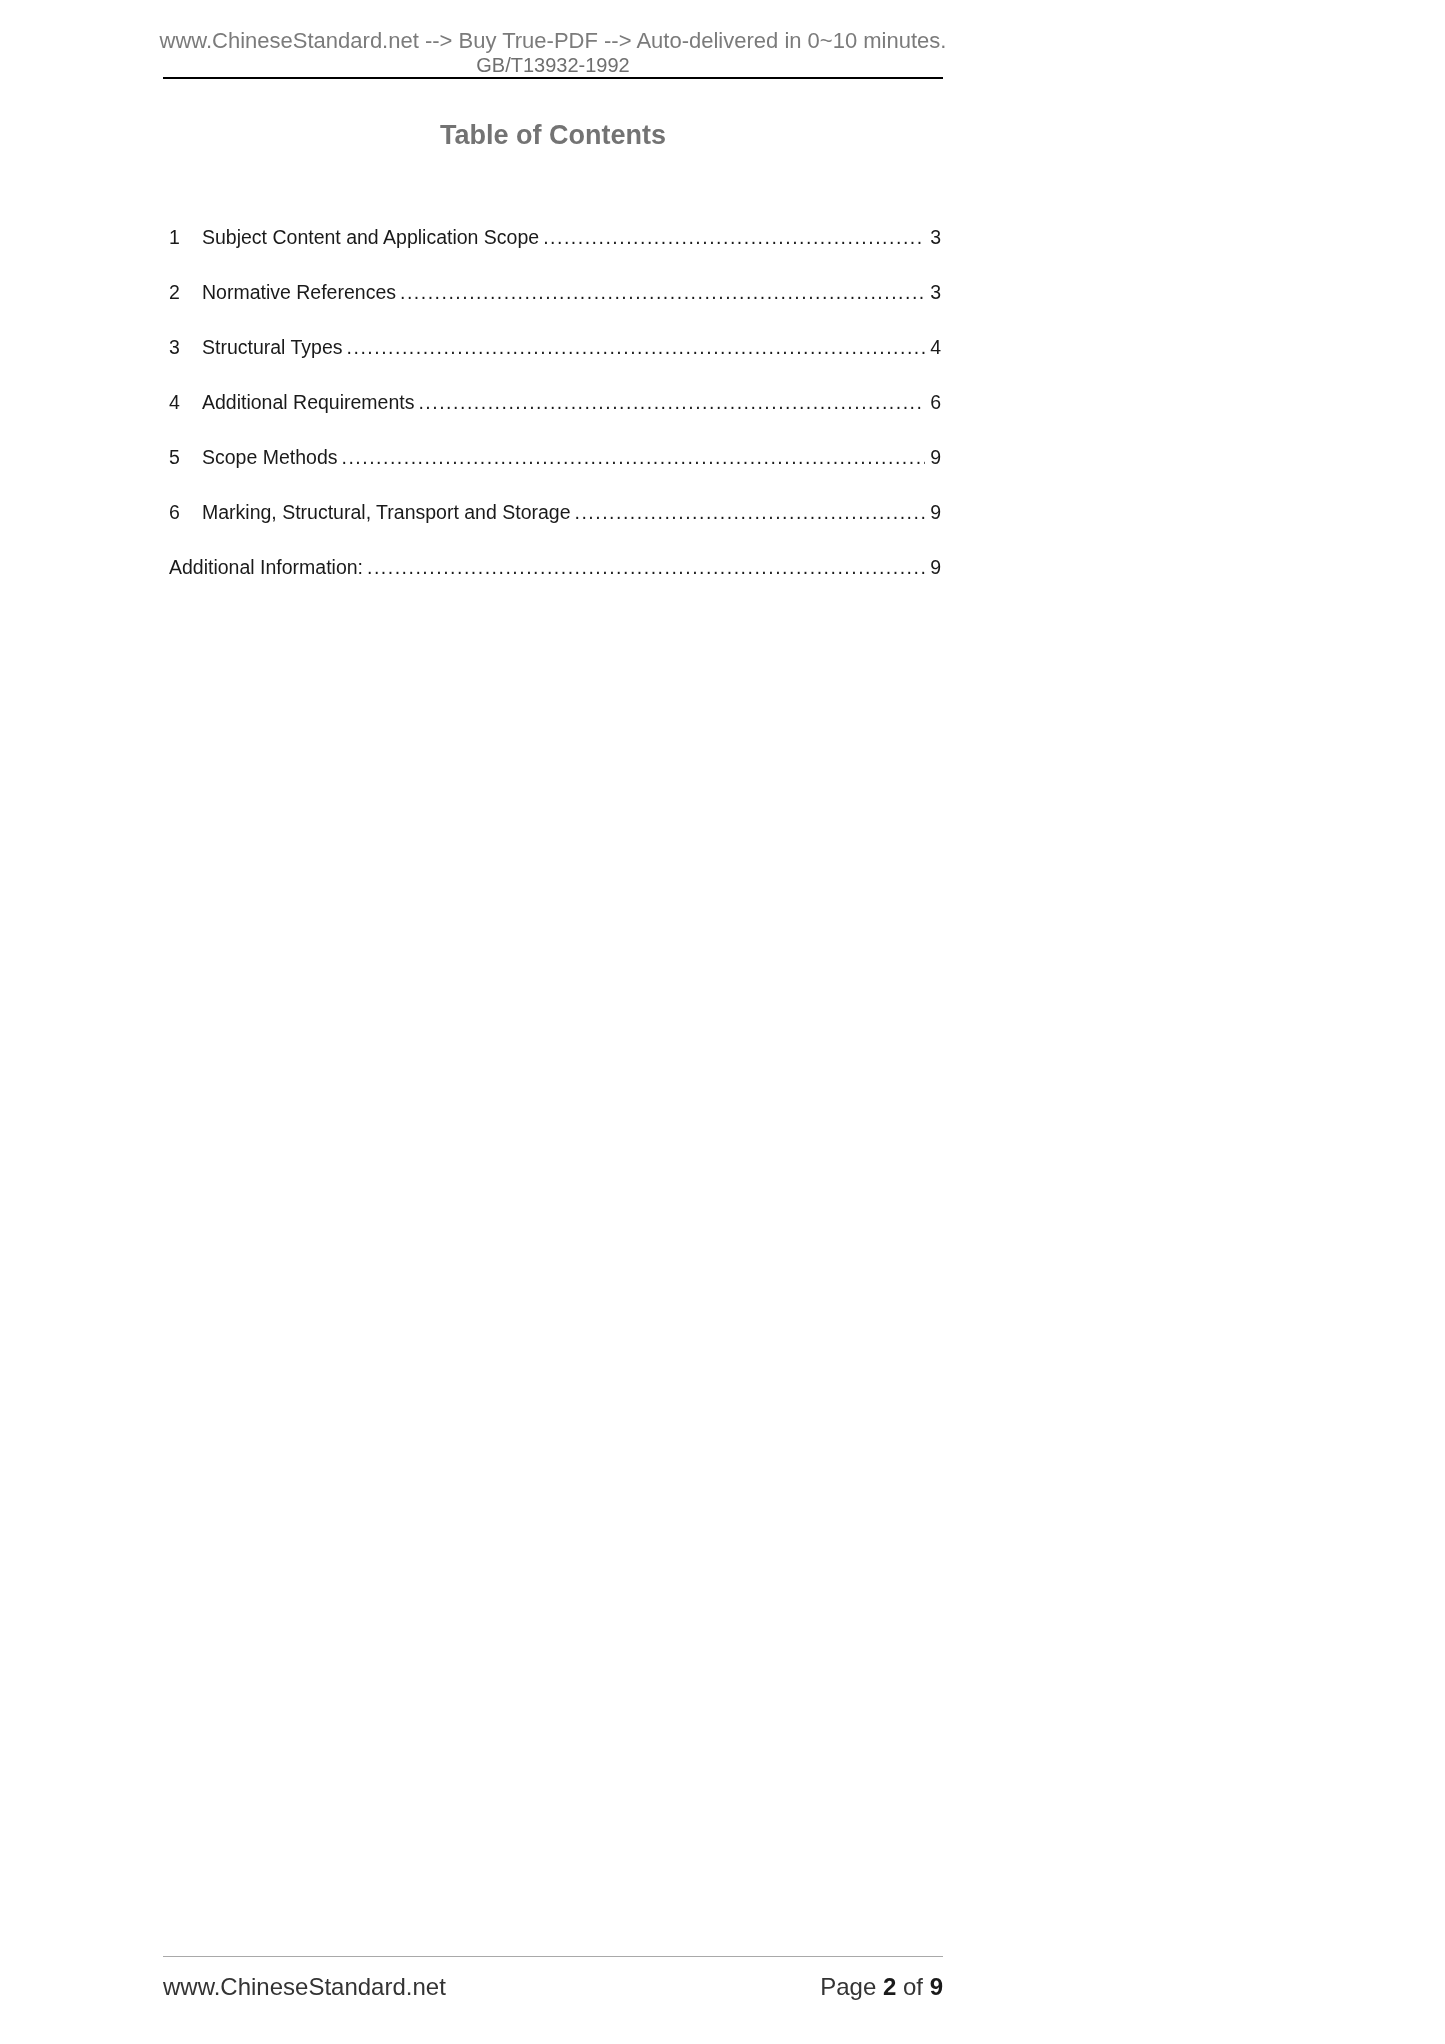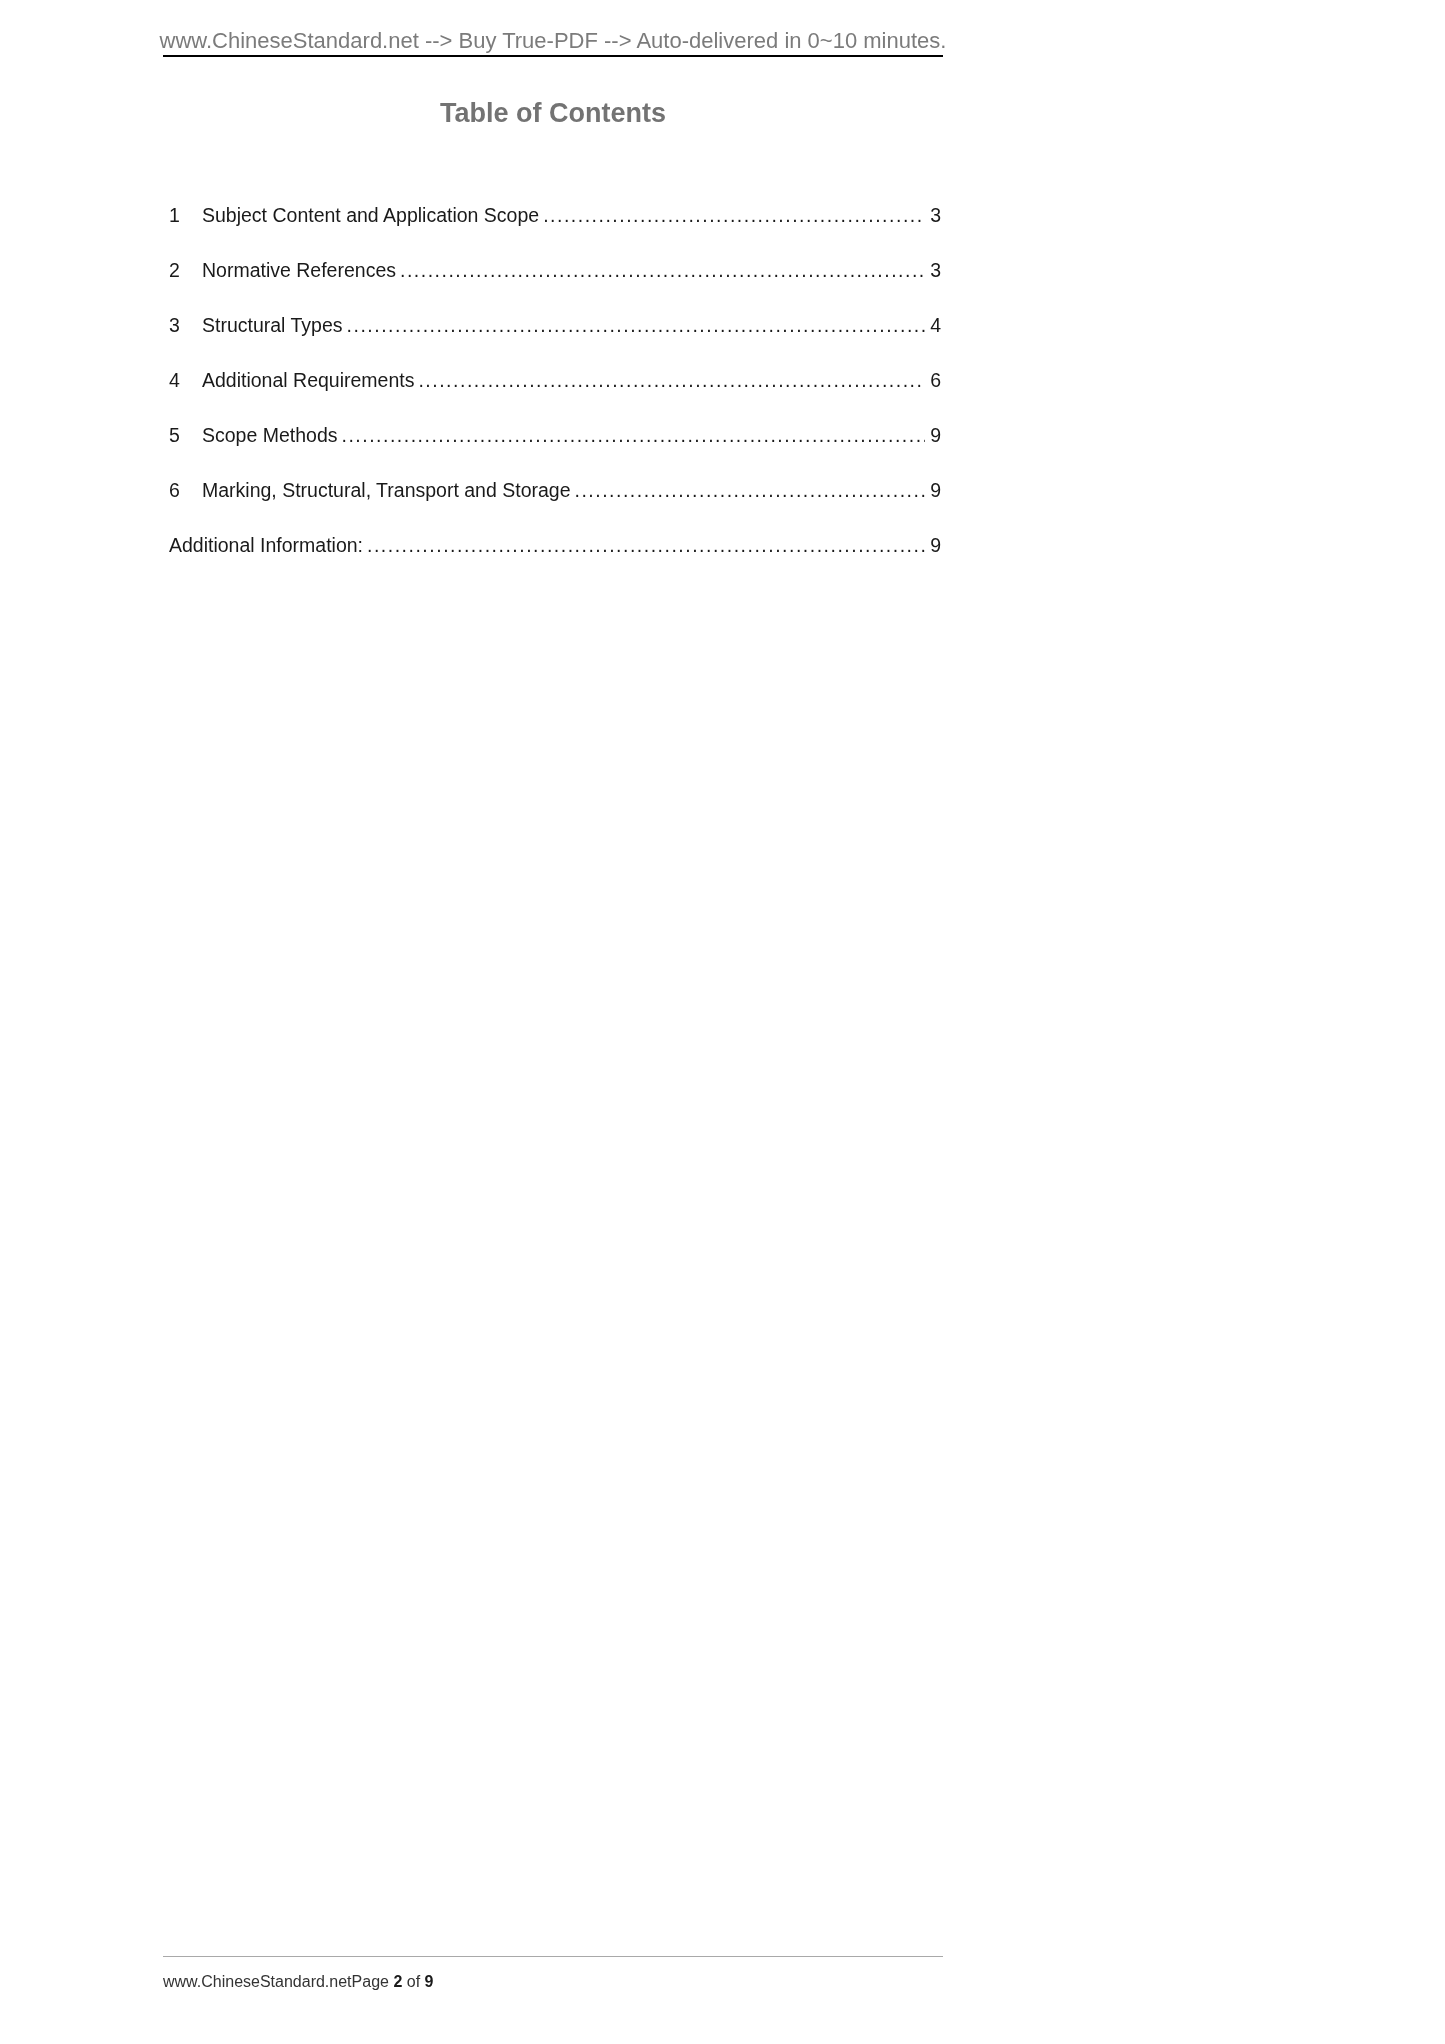--- a/index.html
+++ b/index.html
@@ -81,35 +81,37 @@
   
   .doc-footer {
     position: absolute;
     left: 163px;
     top: 1956px;
     width: 780px;
   }
   .footer-rule { border-top: 1px solid #a9a9a9; }
   .footer-row {
     display: flex;
+    justify-content: space-between;
     align-items: baseline;
     padding-top: 16px;
-    font-size: 16px;
+    font-size: 24px;
     color: #333333;
   }
   .page-indicator b { font-weight: bold; color: #1a1a1a; }
 </style>
 </head>
 <body>
 
 <div class="page">
   <div class="content">
 
     <header class="doc-header">
       <div class="promo">www.ChineseStandard.net --&gt; Buy True-PDF --&gt; Auto-delivered in 0~10 minutes.</div>
+      <div class="std-num">GB/T13932-1992</div>
       <div class="header-rule"></div>
     </header>
 
     <h1 class="title">Table of Contents</h1>
 
     <main class="toc">
 
       <div class="toc-row">
         <span class="toc-num">1</span>
         <span class="toc-label">Subject Content and Application Scope</span>

